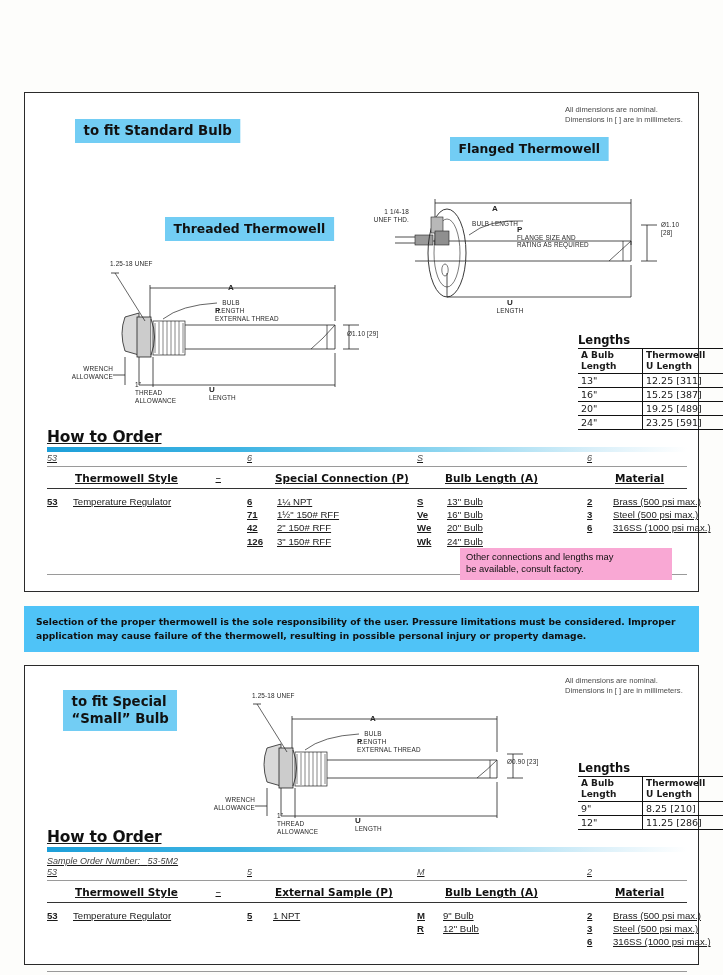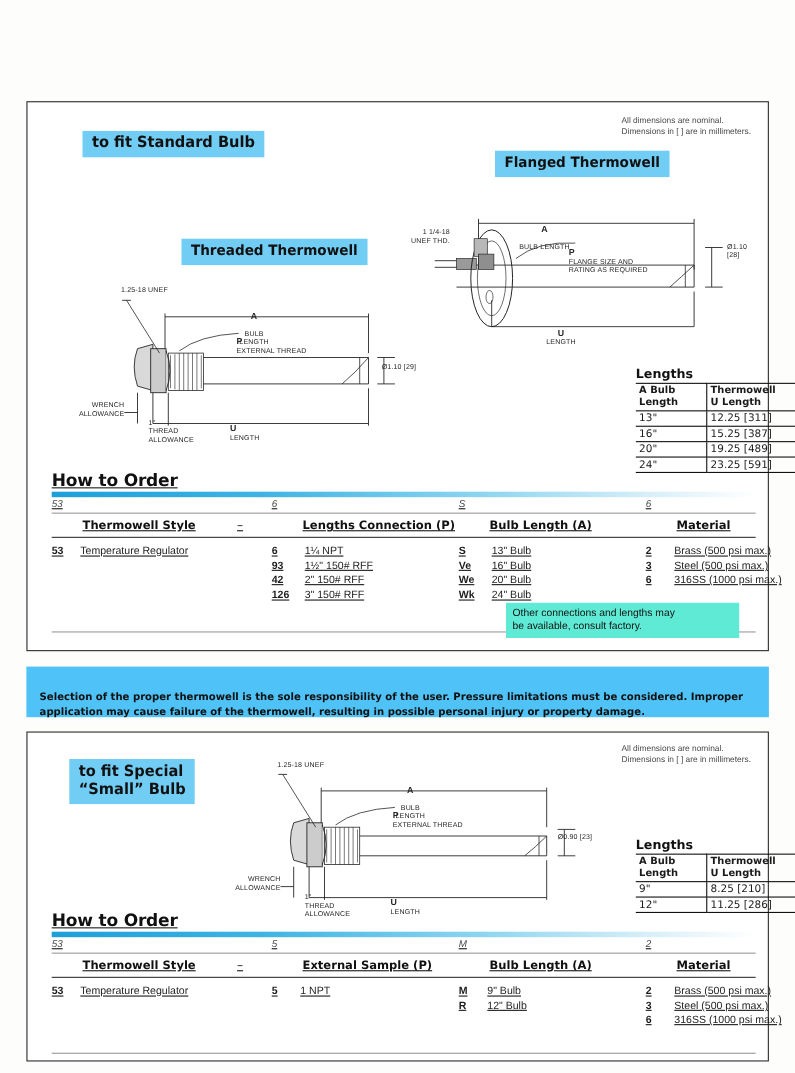--- a/index.html
+++ b/index.html
@@ -150,34 +150,34 @@
   }
   .opt .code{
     font-weight:bold;min-width:26px;display:inline-block;
   }
   .opt .code.wide{min-width:30px;}
   .opt .txt{white-space:nowrap;}
   .hto-bottom-rule{border-bottom:1px solid #9a9a9a;}
 
   .callout{
     position:absolute;
-    background:#5eead4;
+    background:#f9a8d4;
     color:#111;
     font-size:9.4px;line-height:12.4px;
     font-family:"Liberation Sans", sans-serif;
     padding:3px 6px 4px 6px;
     white-space:pre-line;
   }
 
   
   .warning{
     position:absolute;left:24px;top:606px;width:675px;height:46px;
     background:#4fc3f7;
     box-sizing:border-box;
-    padding:21px 12px;
+    padding:9px 12px;
   }
   .warning p{
     margin:0;
     font-family:"DejaVu Sans", sans-serif;
     font-weight:bold;
     font-size:9.3px;line-height:13.6px;
     color:#101010;
     white-space:pre-line;
     transform:scaleX(0.985);
     transform-origin:left center;
@@ -360,38 +360,38 @@
         <div>53</div>
         <div>6</div>
         <div>S</div>
         <div>6</div>
       </div>
       <div class="order-grid g4 head-row">
         <div>
           <span>Thermowell Style</span>
           <span class="dash">–</span>
         </div>
-        <div>Lengths Connection (P)</div>
+        <div>Special Connection (P)</div>
         <div>Bulb Length (A)</div>
         <div>Material</div>
       </div>
       <div class="order-grid g4 body-row">
         <div id="top-style">
             <div class="opt">
               <span class="code">53</span>
               <span class="txt">Temperature Regulator</span>
             </div>
           </div>
         <div id="top-conn">
             <div class="opt">
               <span class="code wide">6</span>
               <span class="txt">1¼ NPT</span>
             </div>
             <div class="opt">
-              <span class="code wide">93</span>
+              <span class="code wide">71</span>
               <span class="txt">1½" 150# RFF</span>
             </div>
             <div class="opt">
               <span class="code wide">42</span>
               <span class="txt">2" 150# RFF</span>
             </div>
             <div class="opt">
               <span class="code wide">126</span>
               <span class="txt">3" 150# RFF</span>
             </div>
@@ -529,20 +529,25 @@
               <td>12"</td>
               <td>11.25 [286]</td>
             </tr>
           </tbody>
       </table>
     </div>
 
     <div class="hto" style="left:22px;top:162px;width:640px;">
       <div class="hto-title">How to Order</div>
       <div class="hto-rule"></div>
+      <div class="sample">
+        <span>Sample Order Number:</span>
+        &nbsp;
+        <span>53-5M2</span>
+      </div>
       <div class="order-grid g4 code-row">
         <div>53</div>
         <div>5</div>
         <div>M</div>
         <div>2</div>
       </div>
       <div class="order-grid g4 head-row">
         <div>
           <span>Thermowell Style</span>
           <span class="dash">–</span>

